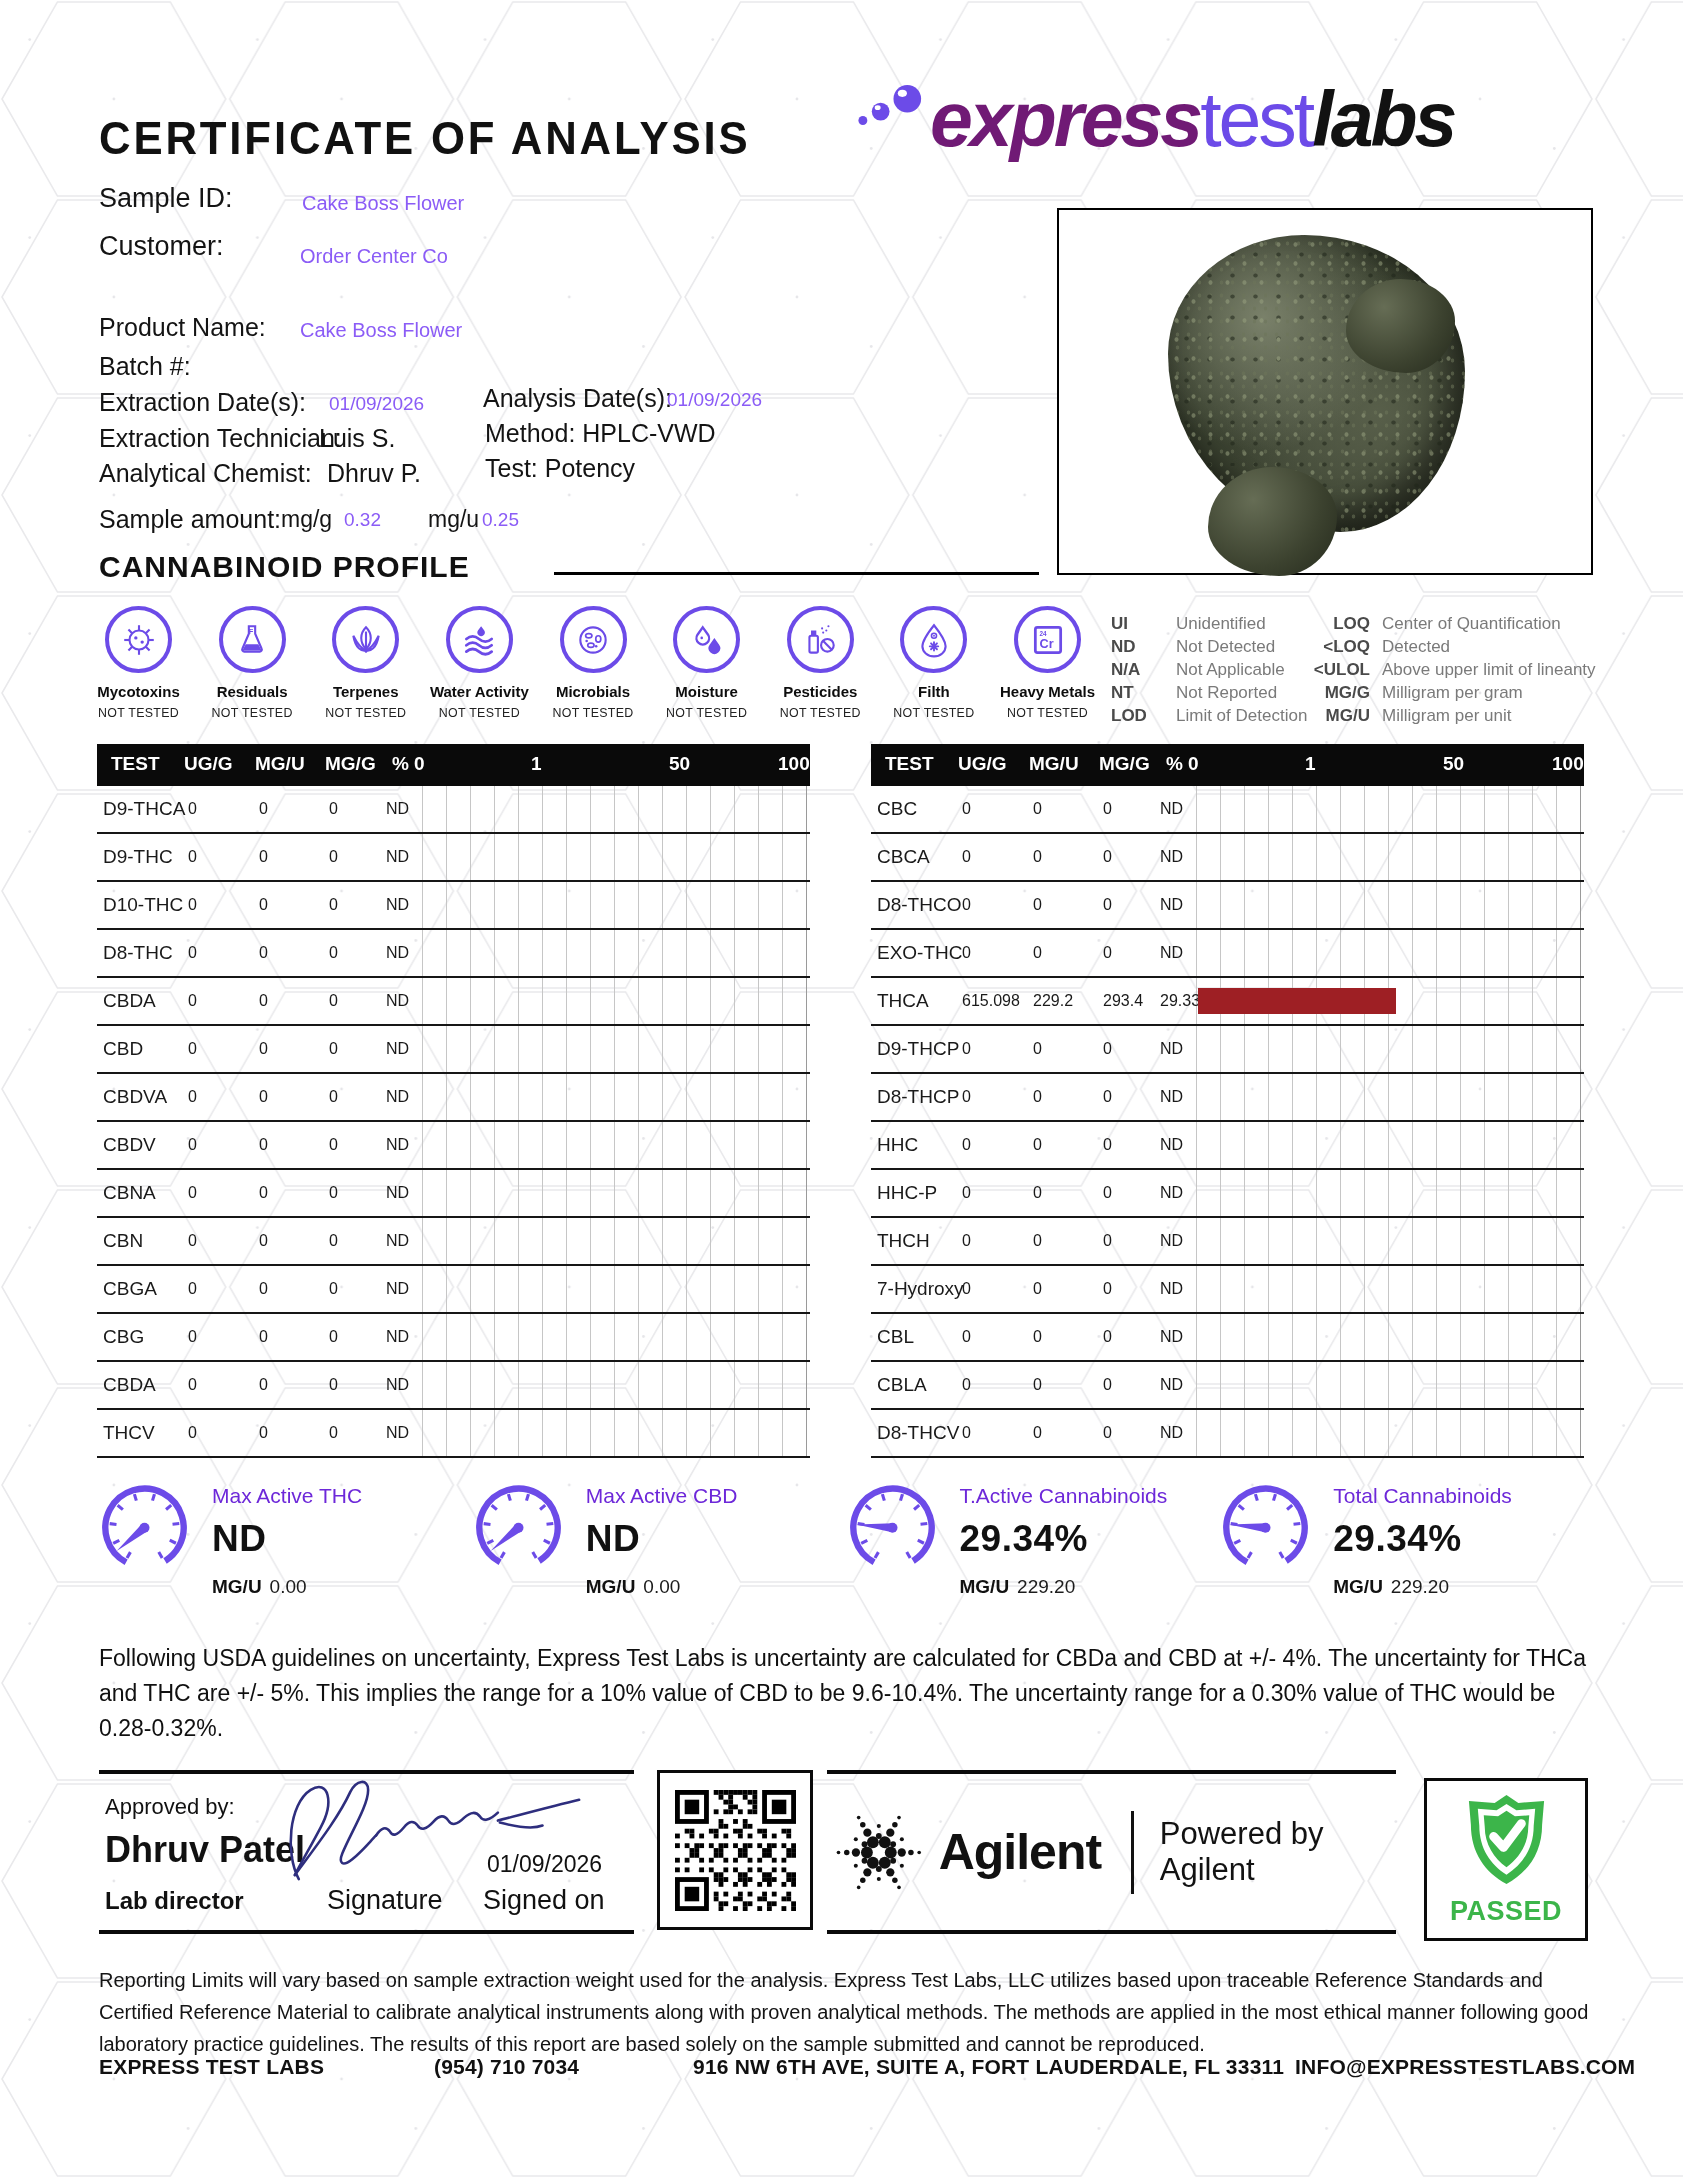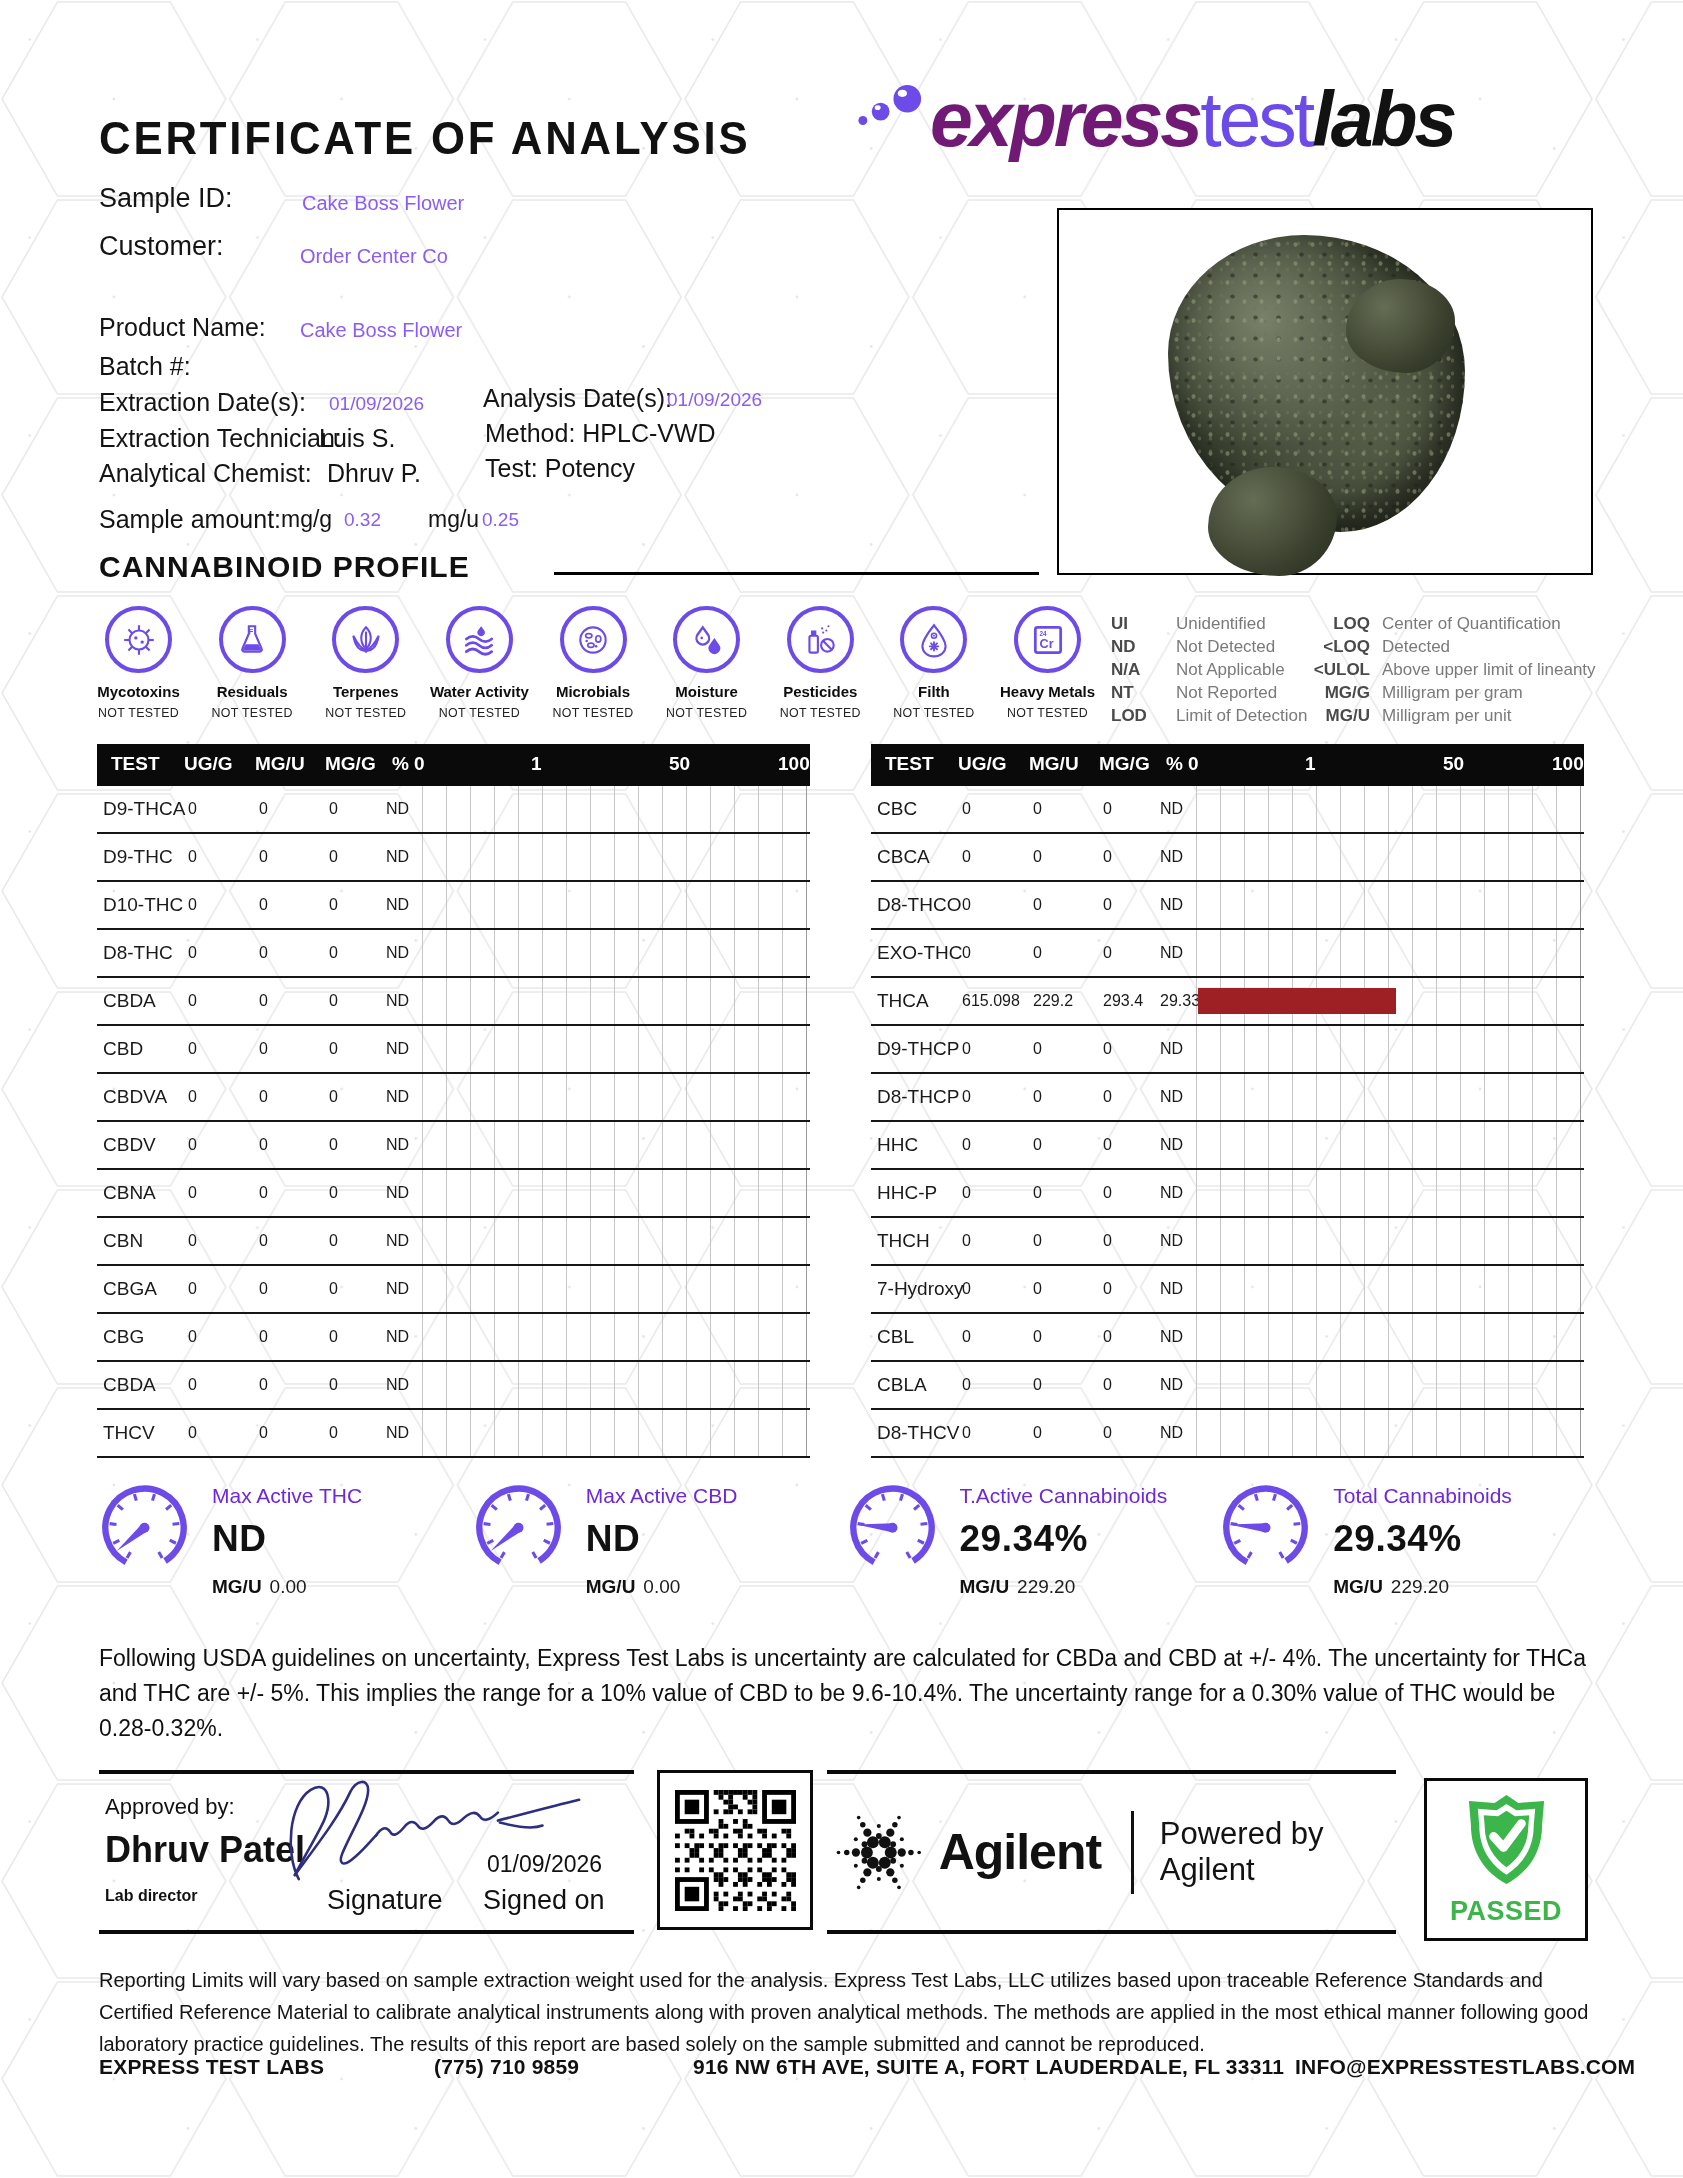--- a/index.html
+++ b/index.html
@@ -82,21 +82,21 @@
   .gauge-unitrow{margin-top:16px;font-size:19px;}
   .gauge-unit{font-weight:800;}
   .gauge-unitval{margin-left:8px;color:#1c1c1c;}
 
   .para{font-size:23px;line-height:1.52;color:#101010;}
 
   
   .approve-box{border-top:4px solid #0a0a0a;border-bottom:4px solid #0a0a0a;position:relative;}
   .ap-label{font-size:22px;}
   .ap-name{font-size:36px;font-weight:800;}
-  .ap-role{font-size:16px;font-weight:700;}
+  .ap-role{font-size:24px;font-weight:700;}
   .ap-cap{font-size:27px;}
   .ap-date{font-size:23px;}
 
   .qr-box{border:3px solid #0a0a0a;background:#fff;display:flex;align-items:center;justify-content:center;}
 
   .agilent-box{border-top:4px solid #0a0a0a;border-bottom:4px solid #0a0a0a;
       display:flex;align-items:center;}
   .agilent-name{font-size:50px;font-weight:800;letter-spacing:-1px;margin-left:14px;}
   .agilent-div{width:3px;height:83px;background:#111;margin:0 26px 0 30px;}
   .agilent-powered{font-size:31px;color:#121212;}
@@ -933,18 +933,18 @@
       <path d="M46,13 L56,19.5 75,18 73.5,35 C73.5,58 62,74.5 46,84.5 C30,74.5 18.5,58 18.5,35 L17,18 36,19.5 Z" fill="#ffffff"></path>
       <path d="M46,20 L54.5,25.5 69,24.5 68,36 C68,54 58.5,68 46,77 C33.5,68 24,54 24,36 L23,24.5 37.5,25.5 Z" fill="#3cb54a"></path>
       <path d="M33,46 L43,57 61,33" fill="none" stroke="#ffffff" stroke-width="9" stroke-linecap="round" stroke-linejoin="round"></path>
     </svg>
     <div class="passed-label">PASSED</div>
   </div>
 
   <div class="abs disclaimer" style="left:99px;top:1964px;width:1490px;">Reporting Limits will vary based on sample extraction weight used for the analysis. Express Test Labs, LLC utilizes based upon traceable Reference Standards and Certified Reference Material to calibrate analytical instruments along with proven analytical methods. The methods are applied in the most ethical manner following good laboratory practice guidelines. The results of this report are based solely on the sample submitted and cannot be reproduced.</div>
 
   <div class="abs footer-item" style="left:99px;top:2055px;">EXPRESS TEST LABS</div>
-  <div class="abs footer-item" style="left:434px;top:2055px;">(775) 710 9859</div>
+  <div class="abs footer-item" style="left:434px;top:2055px;">(954) 710 7034</div>
   <div class="abs footer-item" style="left:693px;top:2055px;">916 NW 6TH AVE, SUITE A, FORT LAUDERDALE, FL 33311</div>
   <div class="abs footer-item" style="left:1295px;top:2055px;">INFO@EXPRESSTESTLABS.COM</div>
 
 </div>
 
 
 </body></html>

